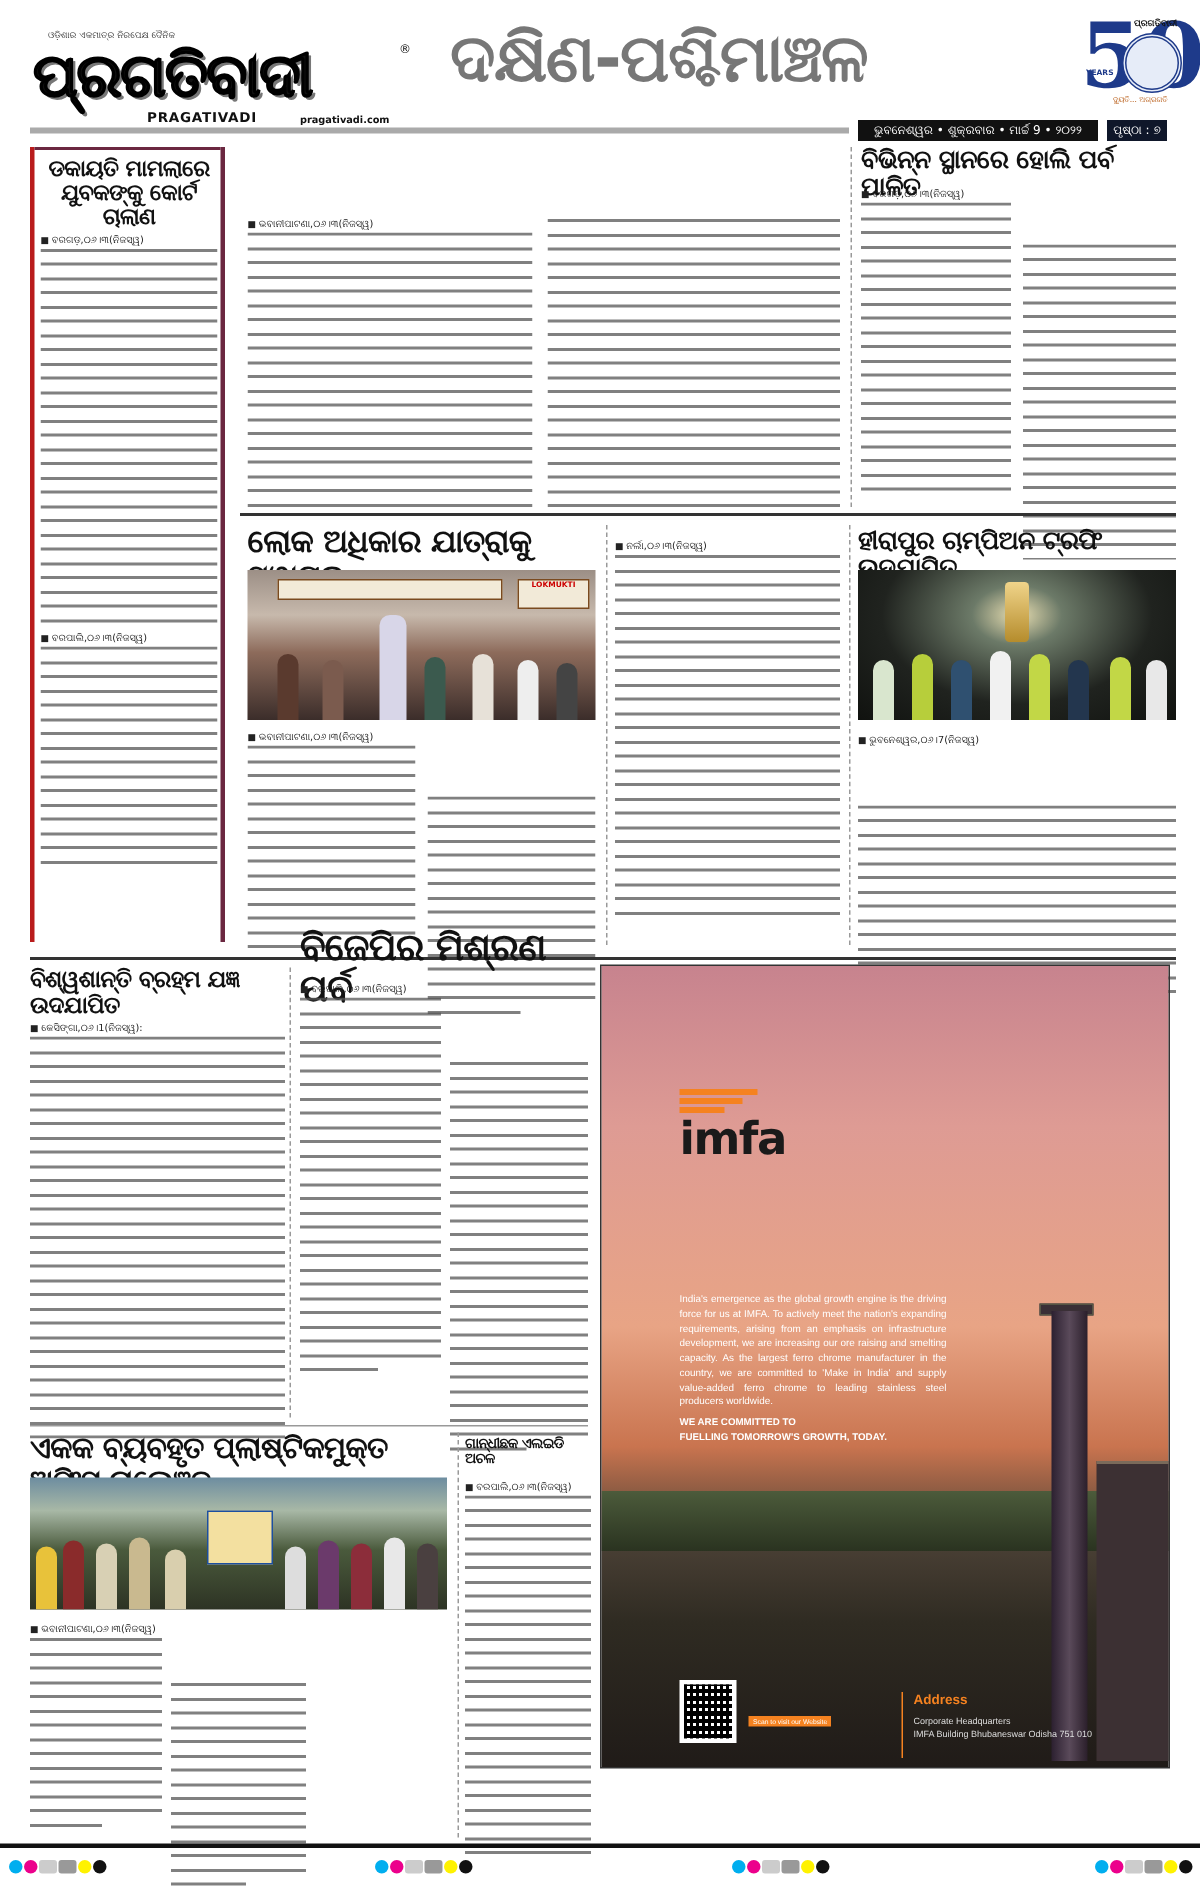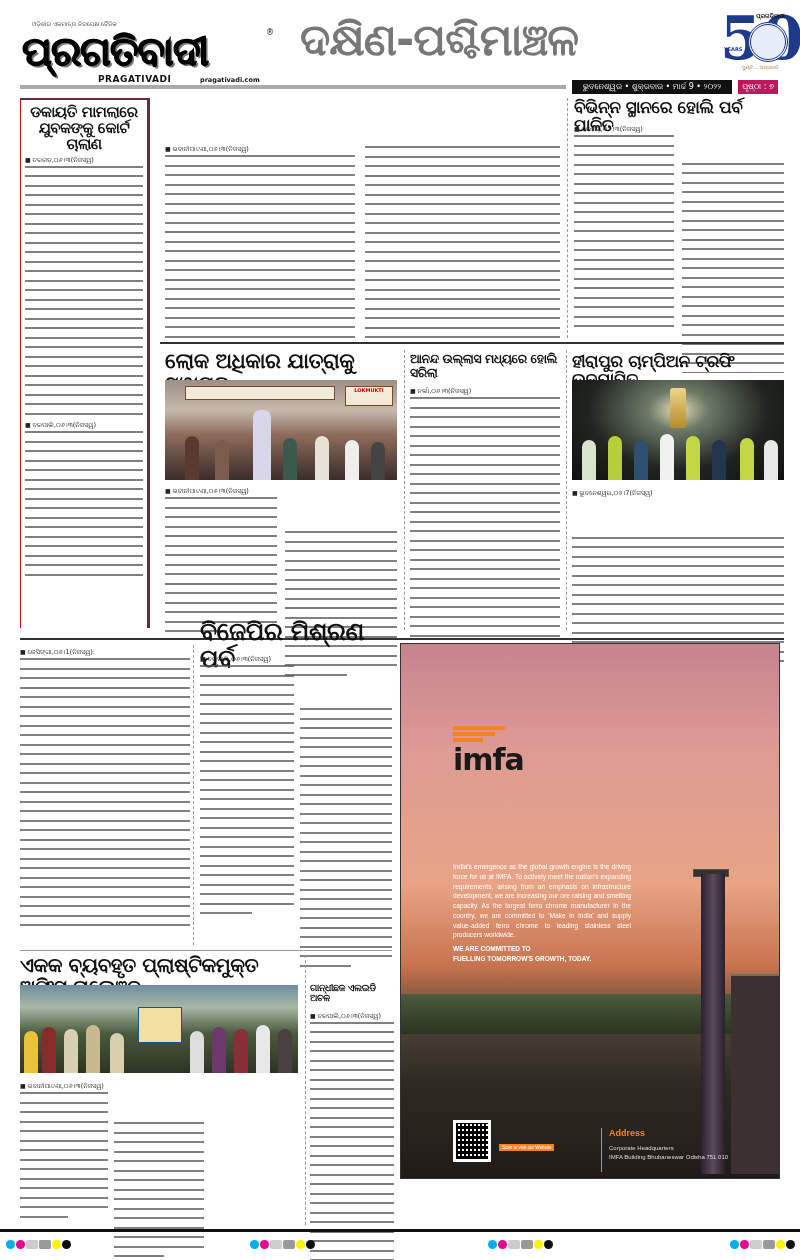--- a/index.html
+++ b/index.html
@@ -17,24 +17,24 @@
   .logo-url { position: absolute; left: 178px; top: 68px; font-size: 6.5px; font-weight: bold; }
   .edition-title { left: 300px; top: 14px; font-size: 44px; color: #777; font-weight: bold; letter-spacing: -1px; }
   .rule-top { left: 20px; top: 85px; width: 546px; height: 4px; background: #aaa; }
   .logo50 { left: 712px; top: 8px; width: 80px; height: 62px; }
   .fifty { position: absolute; left: 8px; top: 0; font-size: 60px; font-weight: bold; color: #1e3a8a; font-family: "DejaVu Serif", serif; line-height: 60px; }
   .seal { position: absolute; left: 36px; top: 14px; width: 40px; height: 40px; border-radius: 50%; border: 3px double #1e3a8a; background: #e6ecf8; }
   .fifty-brand { position: absolute; left: 44px; top: 4px; font-size: 6px; font-weight: bold; }
   .fifty-years { position: absolute; left: 12px; top: 38px; font-size: 5px; color: #1e3a8a; font-weight: bold; }
   .fifty-tag { position: absolute; left: 30px; top: 56px; font-size: 5px; color: #b45309; }
   .date-strip { left: 572px; top: 80px; width: 160px; height: 14px; background: #111; color: #fff; font-size: 8px; text-align: center; line-height: 14px; }
-  .page-no { left: 738px; top: 80px; width: 40px; height: 14px; background: #be185d; color: #fff; font-size: 8px; text-align: center; line-height: 14px; }
+  .page-no { left: 738px; top: 80px; width: 40px; height: 14px; background: #0f172a; color: #fff; font-size: 8px; text-align: center; line-height: 14px; }
 
   
-  .box-left { left: 20px; top: 98px; width: 130px; height: 530px; border-left: 1px solid #b91c1c; border-right: 3px solid #6b2740; }
+  .box-left { left: 20px; top: 98px; width: 130px; height: 530px; border-left: 3px solid #b91c1c; border-right: 3px solid #6b2740; }
   .box-left::before { content:""; position:absolute; left:0; top:0; width:100%; height:2px; background:#6b2740; }
   .headline { font-weight: bold; color: #111; line-height: 1.08; letter-spacing: -0.5px; }
   .dateline { font-size: 6.5px; color: #222; margin: 3px 0 2px; }
   .dateline::before { content: "■ "; font-size: 6px; }
   .body-lines { position: relative; overflow: hidden; }
   .body-lines span { display: block; height: 2px; background: #555; margin: 0 0 7.5px 0; opacity: .75; }
   .vdiv { position: absolute; border-left: 1px dashed #999; }
   .hrule { position: absolute; height: 2px; background: #333; }
 
   .photo { position: absolute; overflow: hidden; }
@@ -312,21 +312,20 @@
       <span></span>
       <span></span>
       <span></span>
       <span></span>
       <span style="width: 55%;"></span>
   </div>
 </div>
 <div class="vdiv" style="left:404px; top:350px; height:280px;"></div>
 
 <div class="abs" style="left:410px; top:352px; width:150px;">
-  <div class="headline" style="font-size:12.5px;">ଆନନ୍ଦ ଉଲ୍ଲାସ ମଧ୍ୟରେ ହୋଲି ସରିଲା</div>
   <div class="dateline" style="margin-top:8px;">ନର୍ଲା,୦୬।୩(ନିଜସ୍ୱ)</div>
   <div class="body-lines" style="height:245px;">
     <span></span>
       <span></span>
       <span></span>
       <span></span>
       <span></span>
       <span></span>
       <span></span>
       <span></span>
@@ -380,20 +379,21 @@
     <span></span>
       <span></span>
       <span></span>
       <span></span>
   </div>
 </div>
 
 <div class="hrule" style="left:20px; top:638px; width:764px;"></div>
 
 <div class="abs" style="left:20px; top:645px; width:170px;">
+  <div class="headline" style="font-size:15.5px;">ବିଶ୍ୱଶାନ୍ତି ବ୍ରହ୍ମ ଯଜ୍ଞ ଉଦଯାପିତ</div>
   <div class="dateline">କେସିଙ୍ଗା,୦୬।1(ନିଜସ୍ୱ):</div>
   <div class="body-lines" style="height:268px;">
     <span></span>
       <span></span>
       <span></span>
       <span></span>
       <span></span>
       <span></span>
       <span></span>
       <span></span>
@@ -538,21 +538,21 @@
     <span></span>
       <span></span>
       <span></span>
       <span></span>
       <span style="width: 55%;"></span>
   </div>
 
 </div>
 <div class="vdiv" style="left:305px; top:955px; height:270px;"></div>
 
-<div class="abs" style="left:310px; top:958px; width:84px;margin-top:25px;">
+<div class="abs" style="left:310px; top:958px; width:84px;">
   <div class="headline" style="font-size:9.5px;">ଗାନ୍ଧୀଛକ ଏଲଇଡି ଅଚଳ</div>
   <div class="dateline" style="margin-top:8px;">ବରପାଲି,୦୬।୩(ନିଜସ୍ୱ)</div>
   <div class="body-lines" style="height:240px;">
     <span></span>
       <span></span>
       <span></span>
       <span></span>
       <span></span>
       <span></span>
       <span></span>

